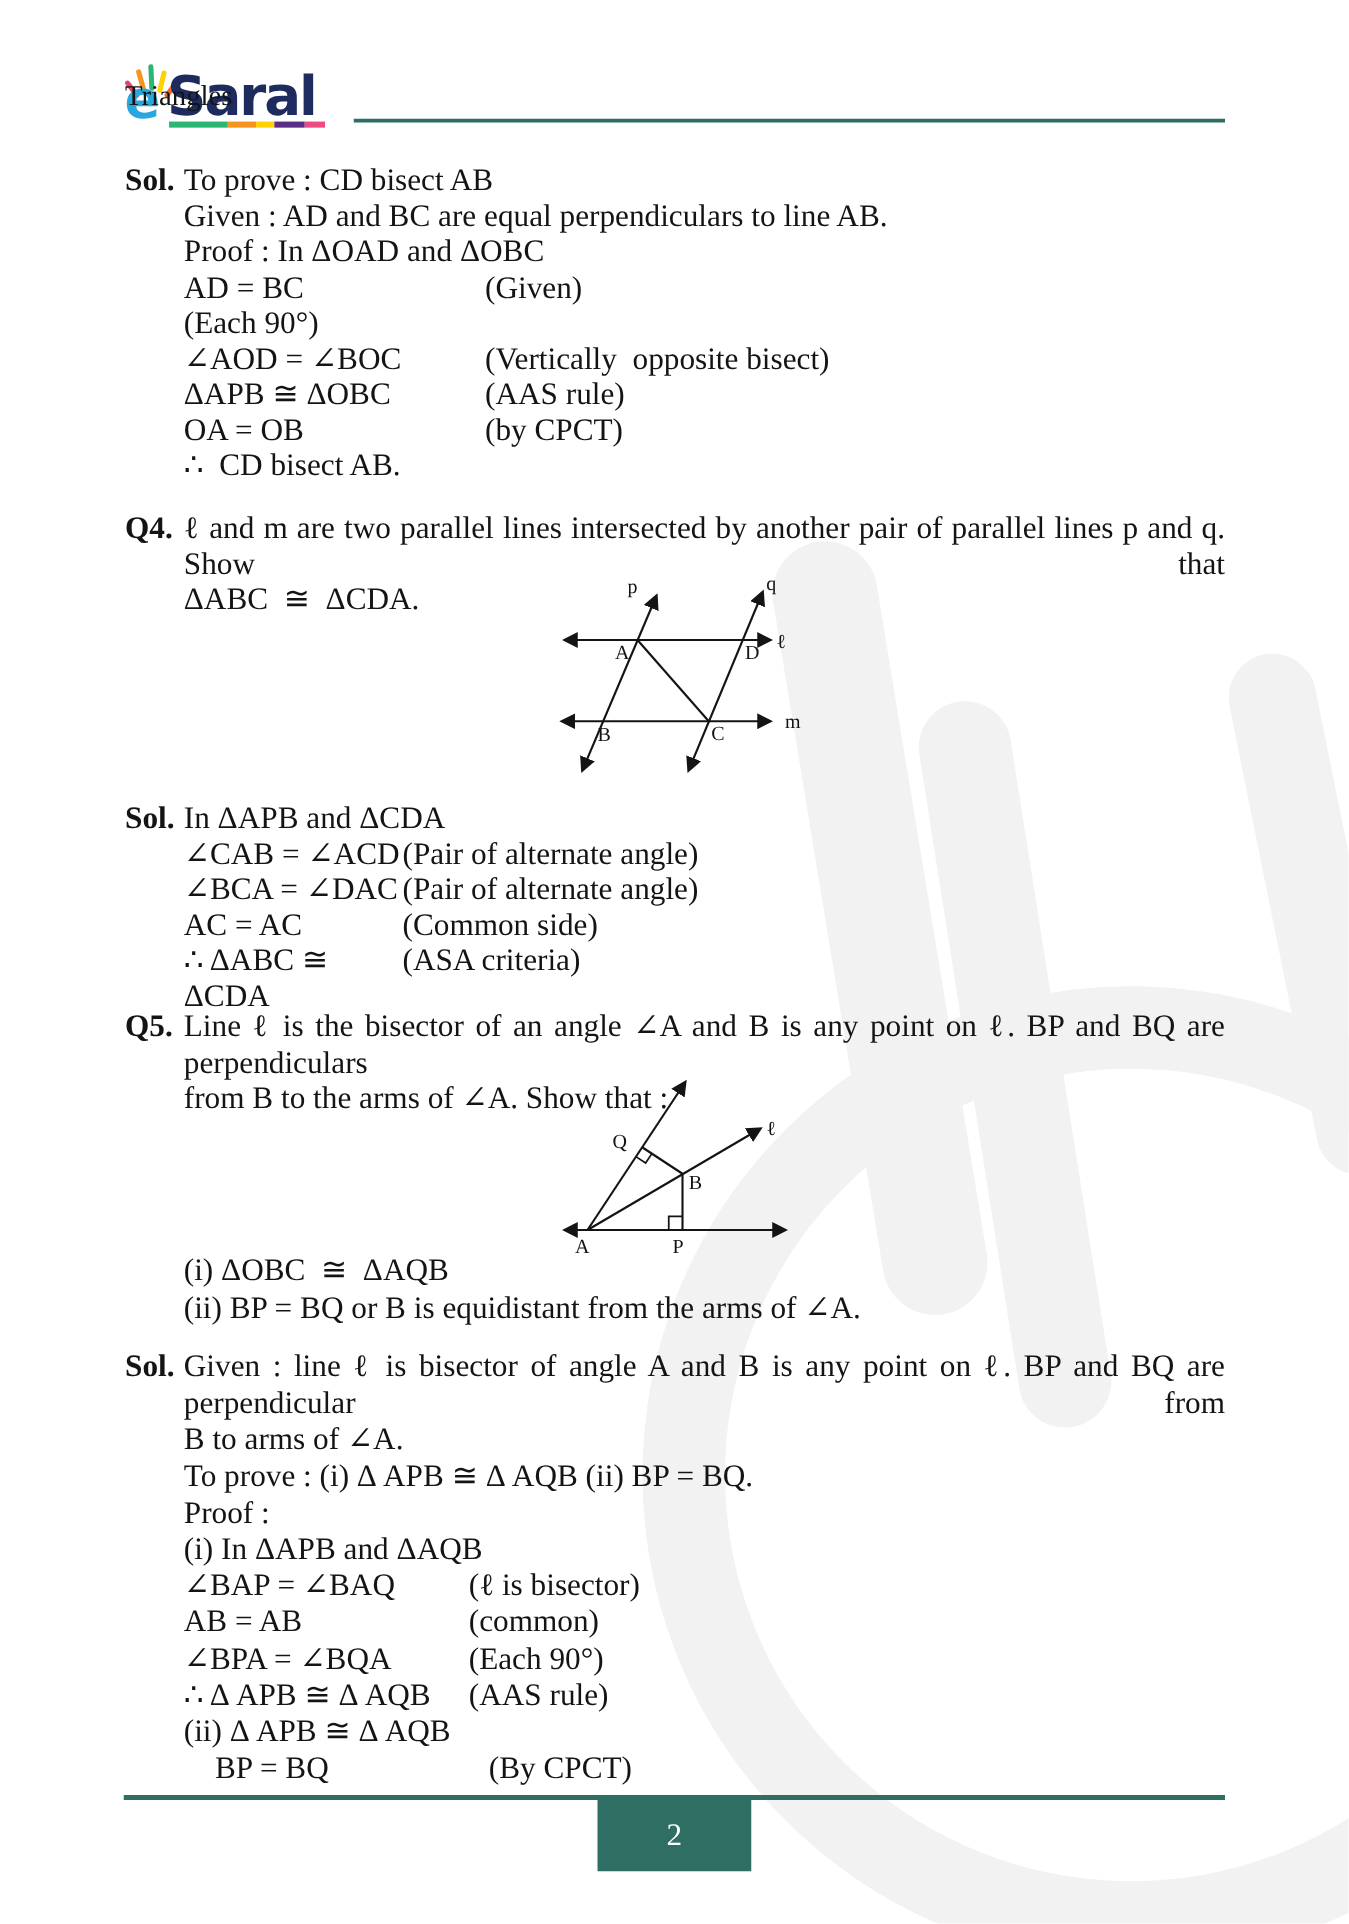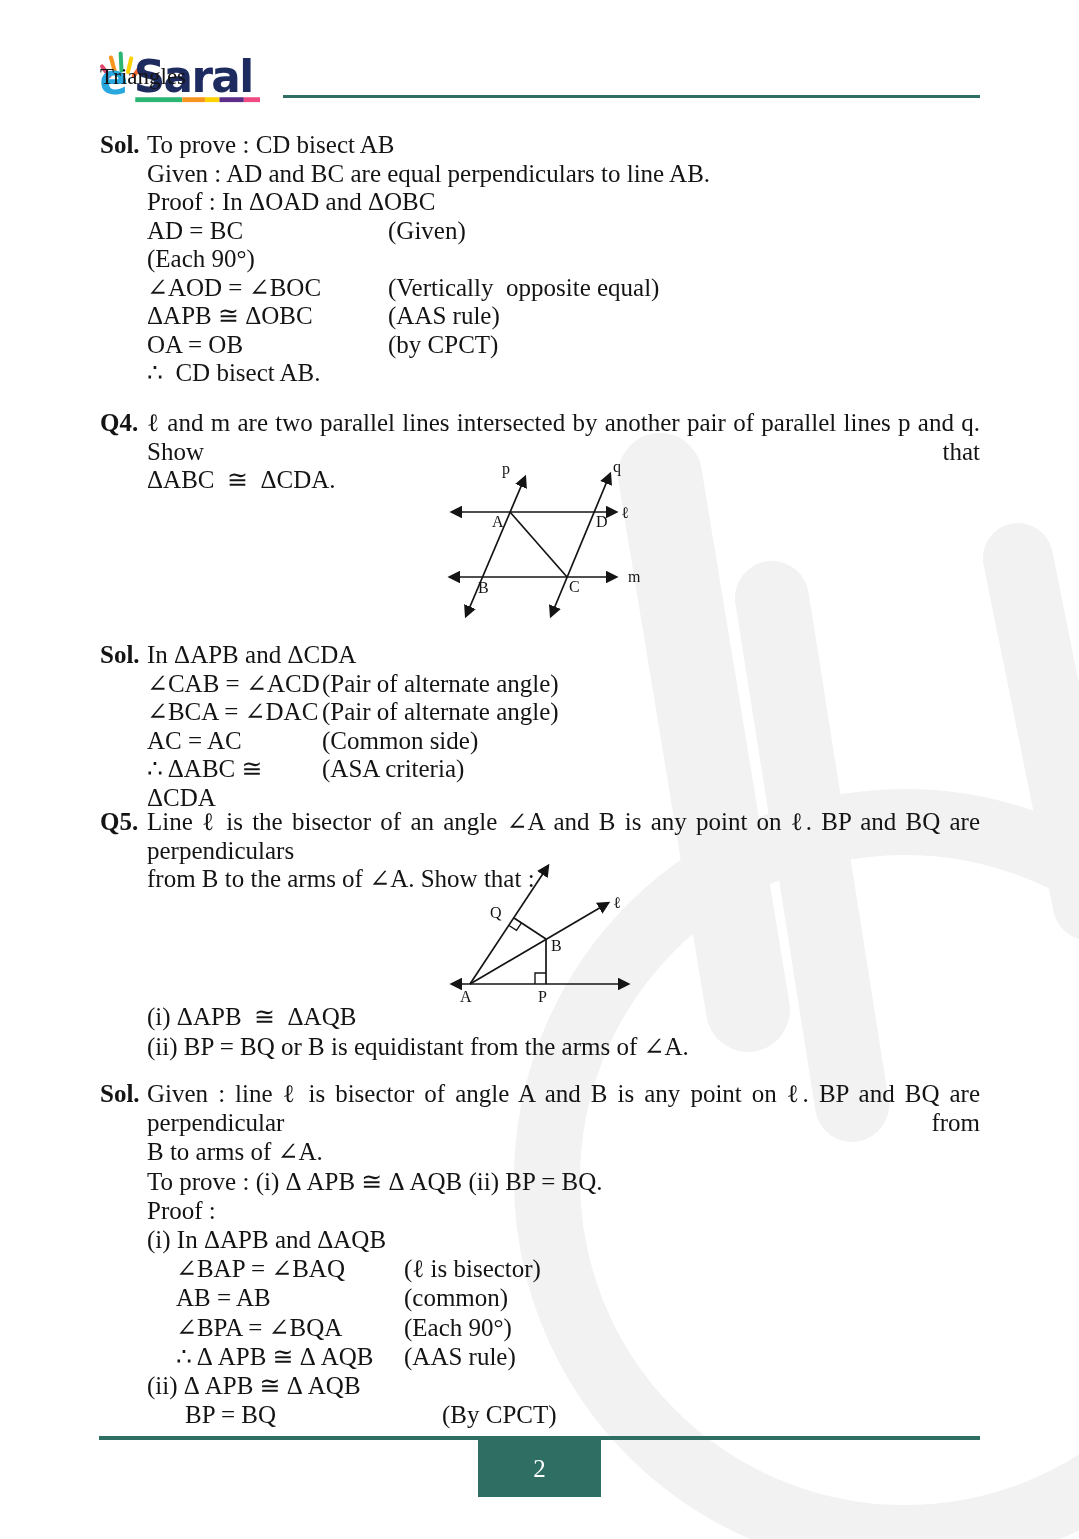--- a/index.html
+++ b/index.html
@@ -15,22 +15,22 @@
 
   
   .sec{position:absolute;left:100px;width:880px;font-size:25px;line-height:28.5px;}
   .sec .lbl{position:absolute;left:0;top:0;font-weight:bold;}
   .sec .body{margin-left:47px;}
   .pre{white-space:pre-wrap;}
   .jline{text-align:justify;text-align-last:justify;}
   .row{display:grid;}
   .r1{grid-template-columns:241px 1fr;}
   .r2{grid-template-columns:175px 1fr;}
-  .r3{grid-template-columns:228px 1fr;margin-left:29px;}
-  .r4{grid-template-columns:219px 1fr;margin-left:38px;gap:38px;}
+  .r3{grid-template-columns:228px 1fr;}
+  .r4{grid-template-columns:219px 1fr;margin-left:25px;}
 
   
   .fig{position:absolute;}
   .fig text{font-family:"Liberation Serif","DejaVu Serif",serif;font-size:16px;fill:#141414;}
   .fig line, .fig path.stroke, .fig polyline{stroke:#141414;fill:none;}
 
   
   .frule{position:absolute;left:99px;top:1436px;width:881px;height:4px;background:var(--teal,#2e6e63);}
   .pagebadge{position:absolute;left:478px;top:1440px;width:123px;height:57px;background:var(--teal,#2e6e63);
              color:#ffffff;font-size:25px;text-align:center;line-height:57px;}
@@ -78,21 +78,21 @@
       <div>Proof : In ΔOAD and ΔOBC</div>
       <div class="row r1">
         <span>AD = BC</span>
         <span class="pre">(Given)</span>
       </div>
       <div class="row r1">
         <span class="pre">(Each 90°)</span>
       </div>
       <div class="row r1">
         <span>∠AOD = ∠BOC</span>
-        <span class="pre">(Vertically  opposite equal)</span>
+        <span class="pre">(Vertically  opposite bisect)</span>
       </div>
       <div class="row r1">
         <span>ΔAPB ≅ ΔOBC</span>
         <span class="pre">(AAS rule)</span>
       </div>
       <div class="row r1">
         <span>OA = OB</span>
         <span class="pre">(by CPCT)</span>
       </div>
       <div class="pre">∴  CD bisect AB.</div>
@@ -173,21 +173,21 @@
     </g>
     <text x="60" y="62">Q</text>
     <text x="121" y="95">B</text>
     <text x="30" y="146">A</text>
     <text x="108" y="146">P</text>
     <text x="184" y="52" font-weight="bold">ℓ</text>
   </svg>
 
   <div class="sec layer" style="top:1002px;line-height:29.5px;">
     <div class="body">
-      <div class="pre">(i) ΔAPB  ≅  ΔAQB</div>
+      <div class="pre">(i) ΔOBC  ≅  ΔAQB</div>
       <div>(ii) BP = BQ or B is equidistant from the arms of ∠A.</div>
     </div>
   </div>
 
   <div class="sec layer" style="top:1079px;line-height:29.2px;">
     <span class="lbl">Sol.</span>
     <div class="body">
       <div class="jline">Given : line ℓ is bisector of angle A and B is any point on ℓ. BP and BQ are perpendicular from</div>
       <div>B to arms of ∠A.</div>
       <div>To prove : (i) Δ APB ≅ Δ AQB (ii) BP = BQ.</div>

